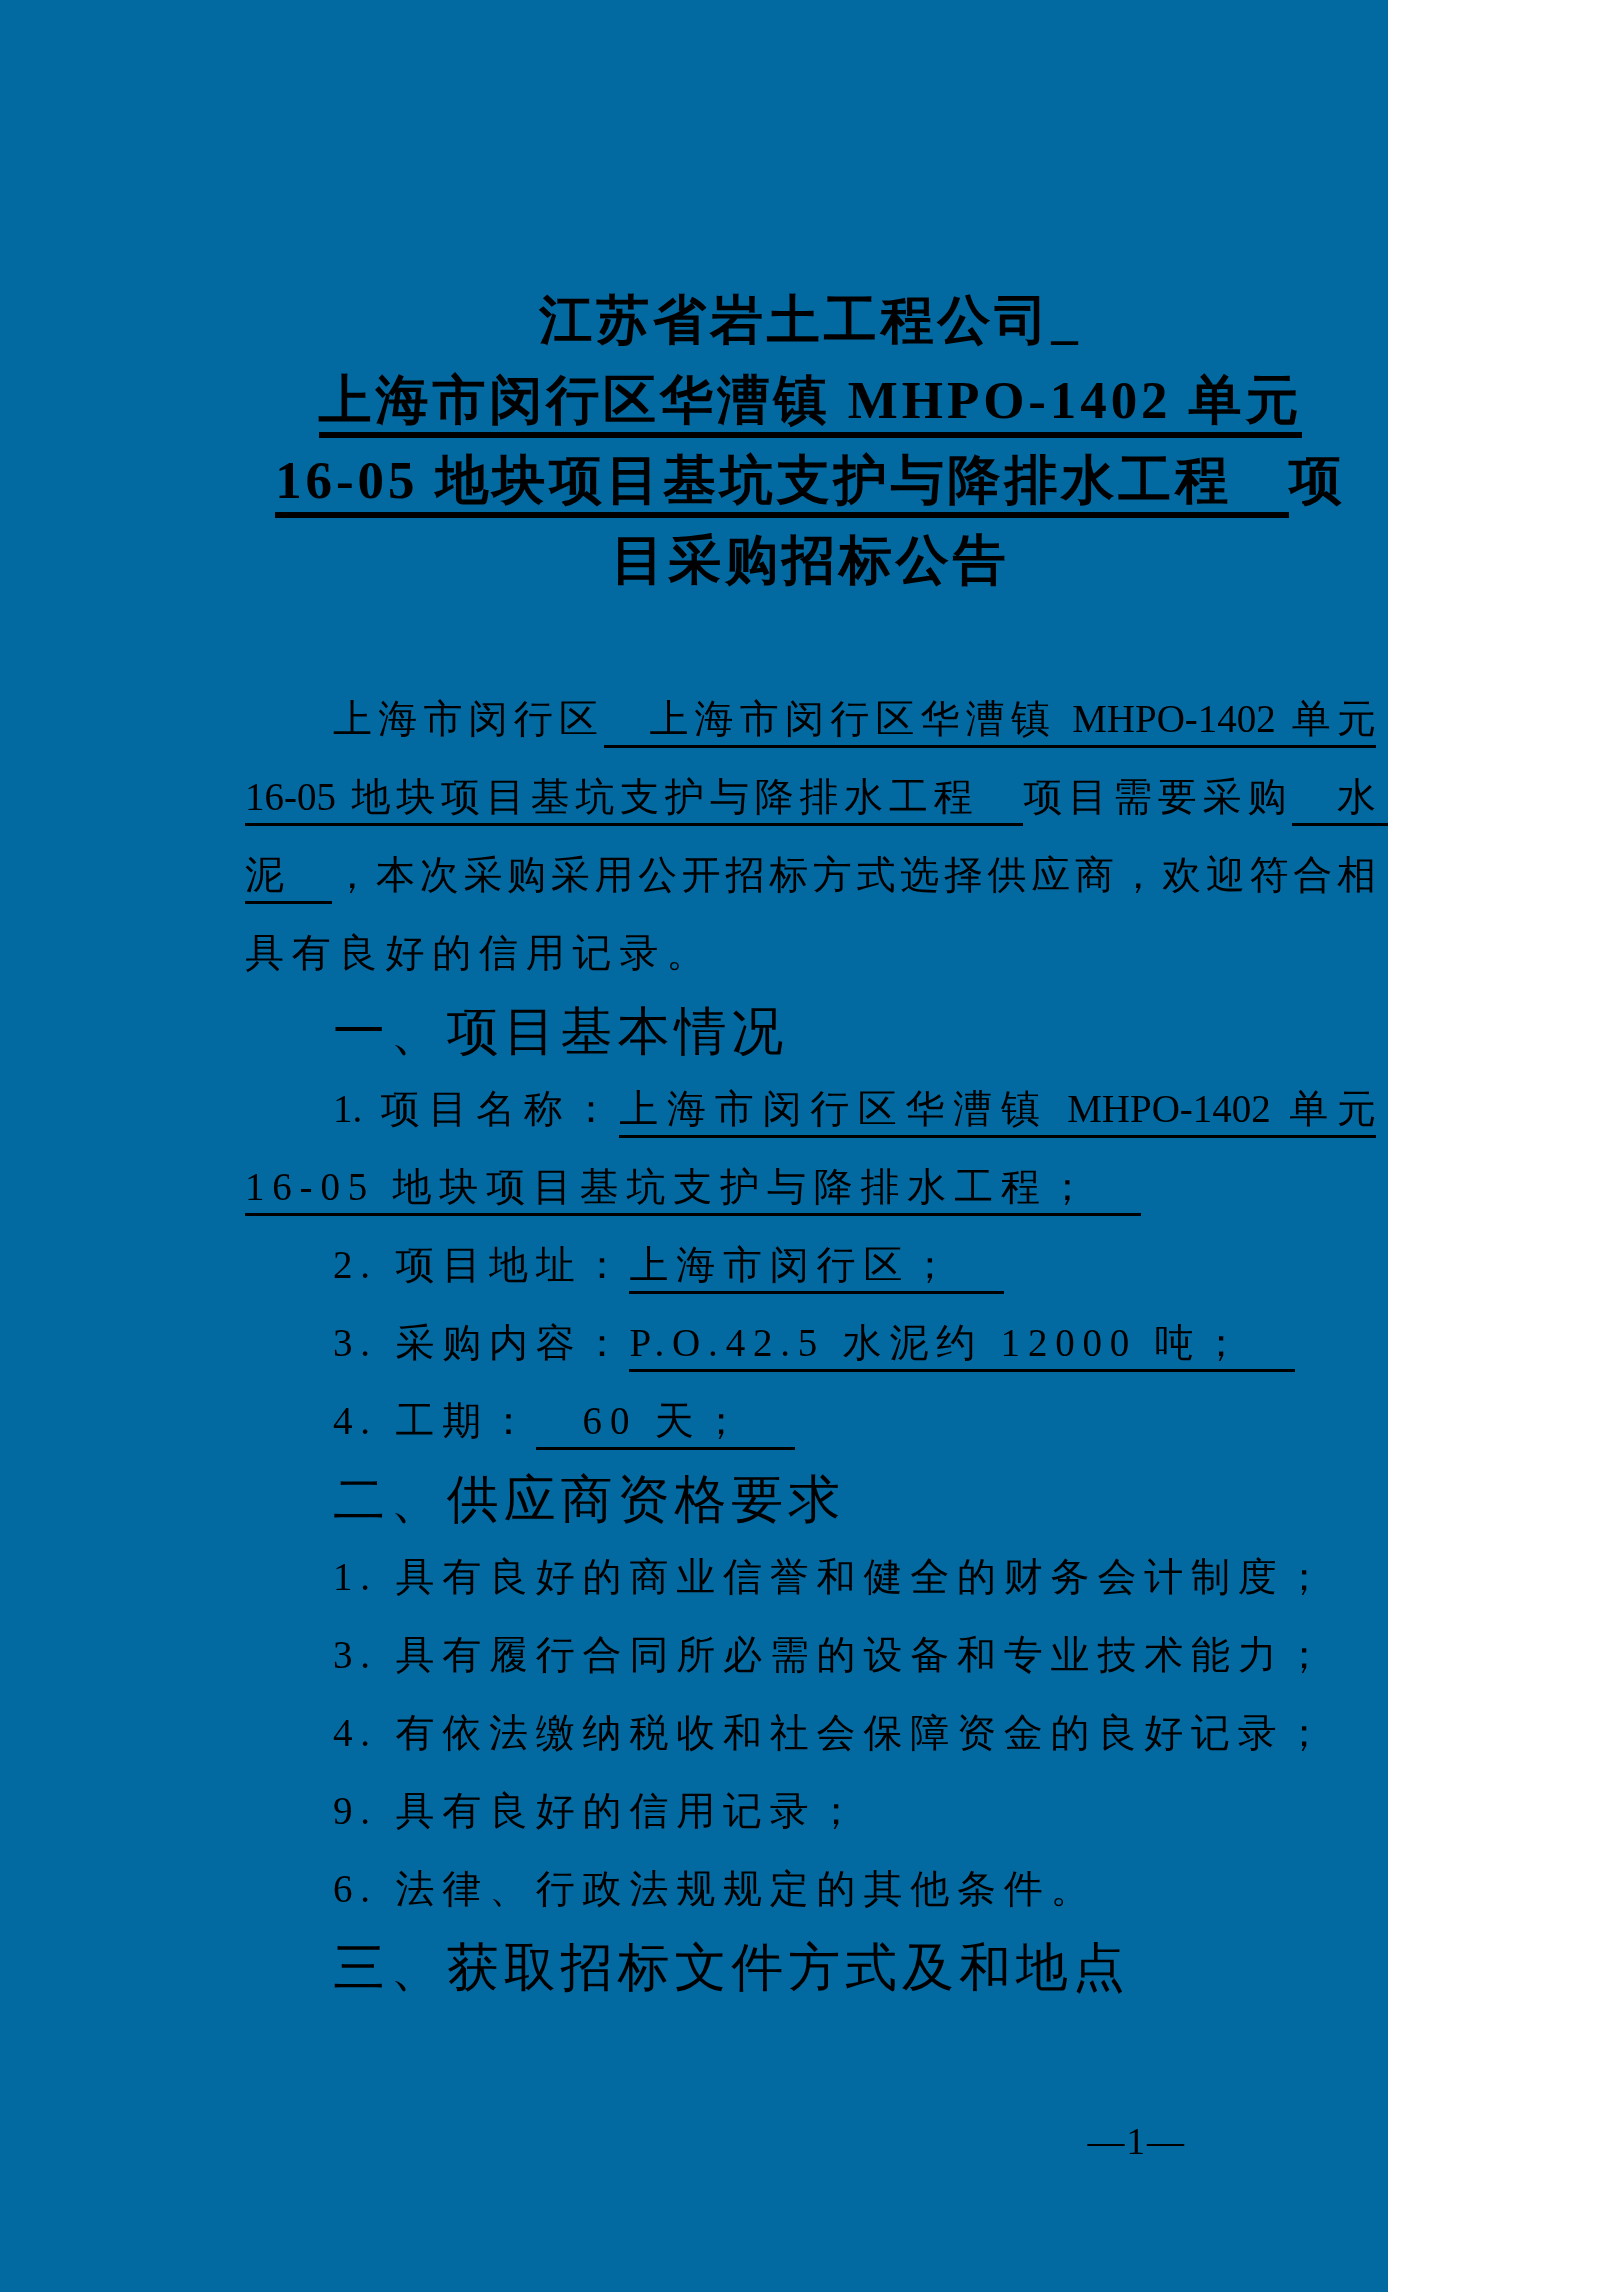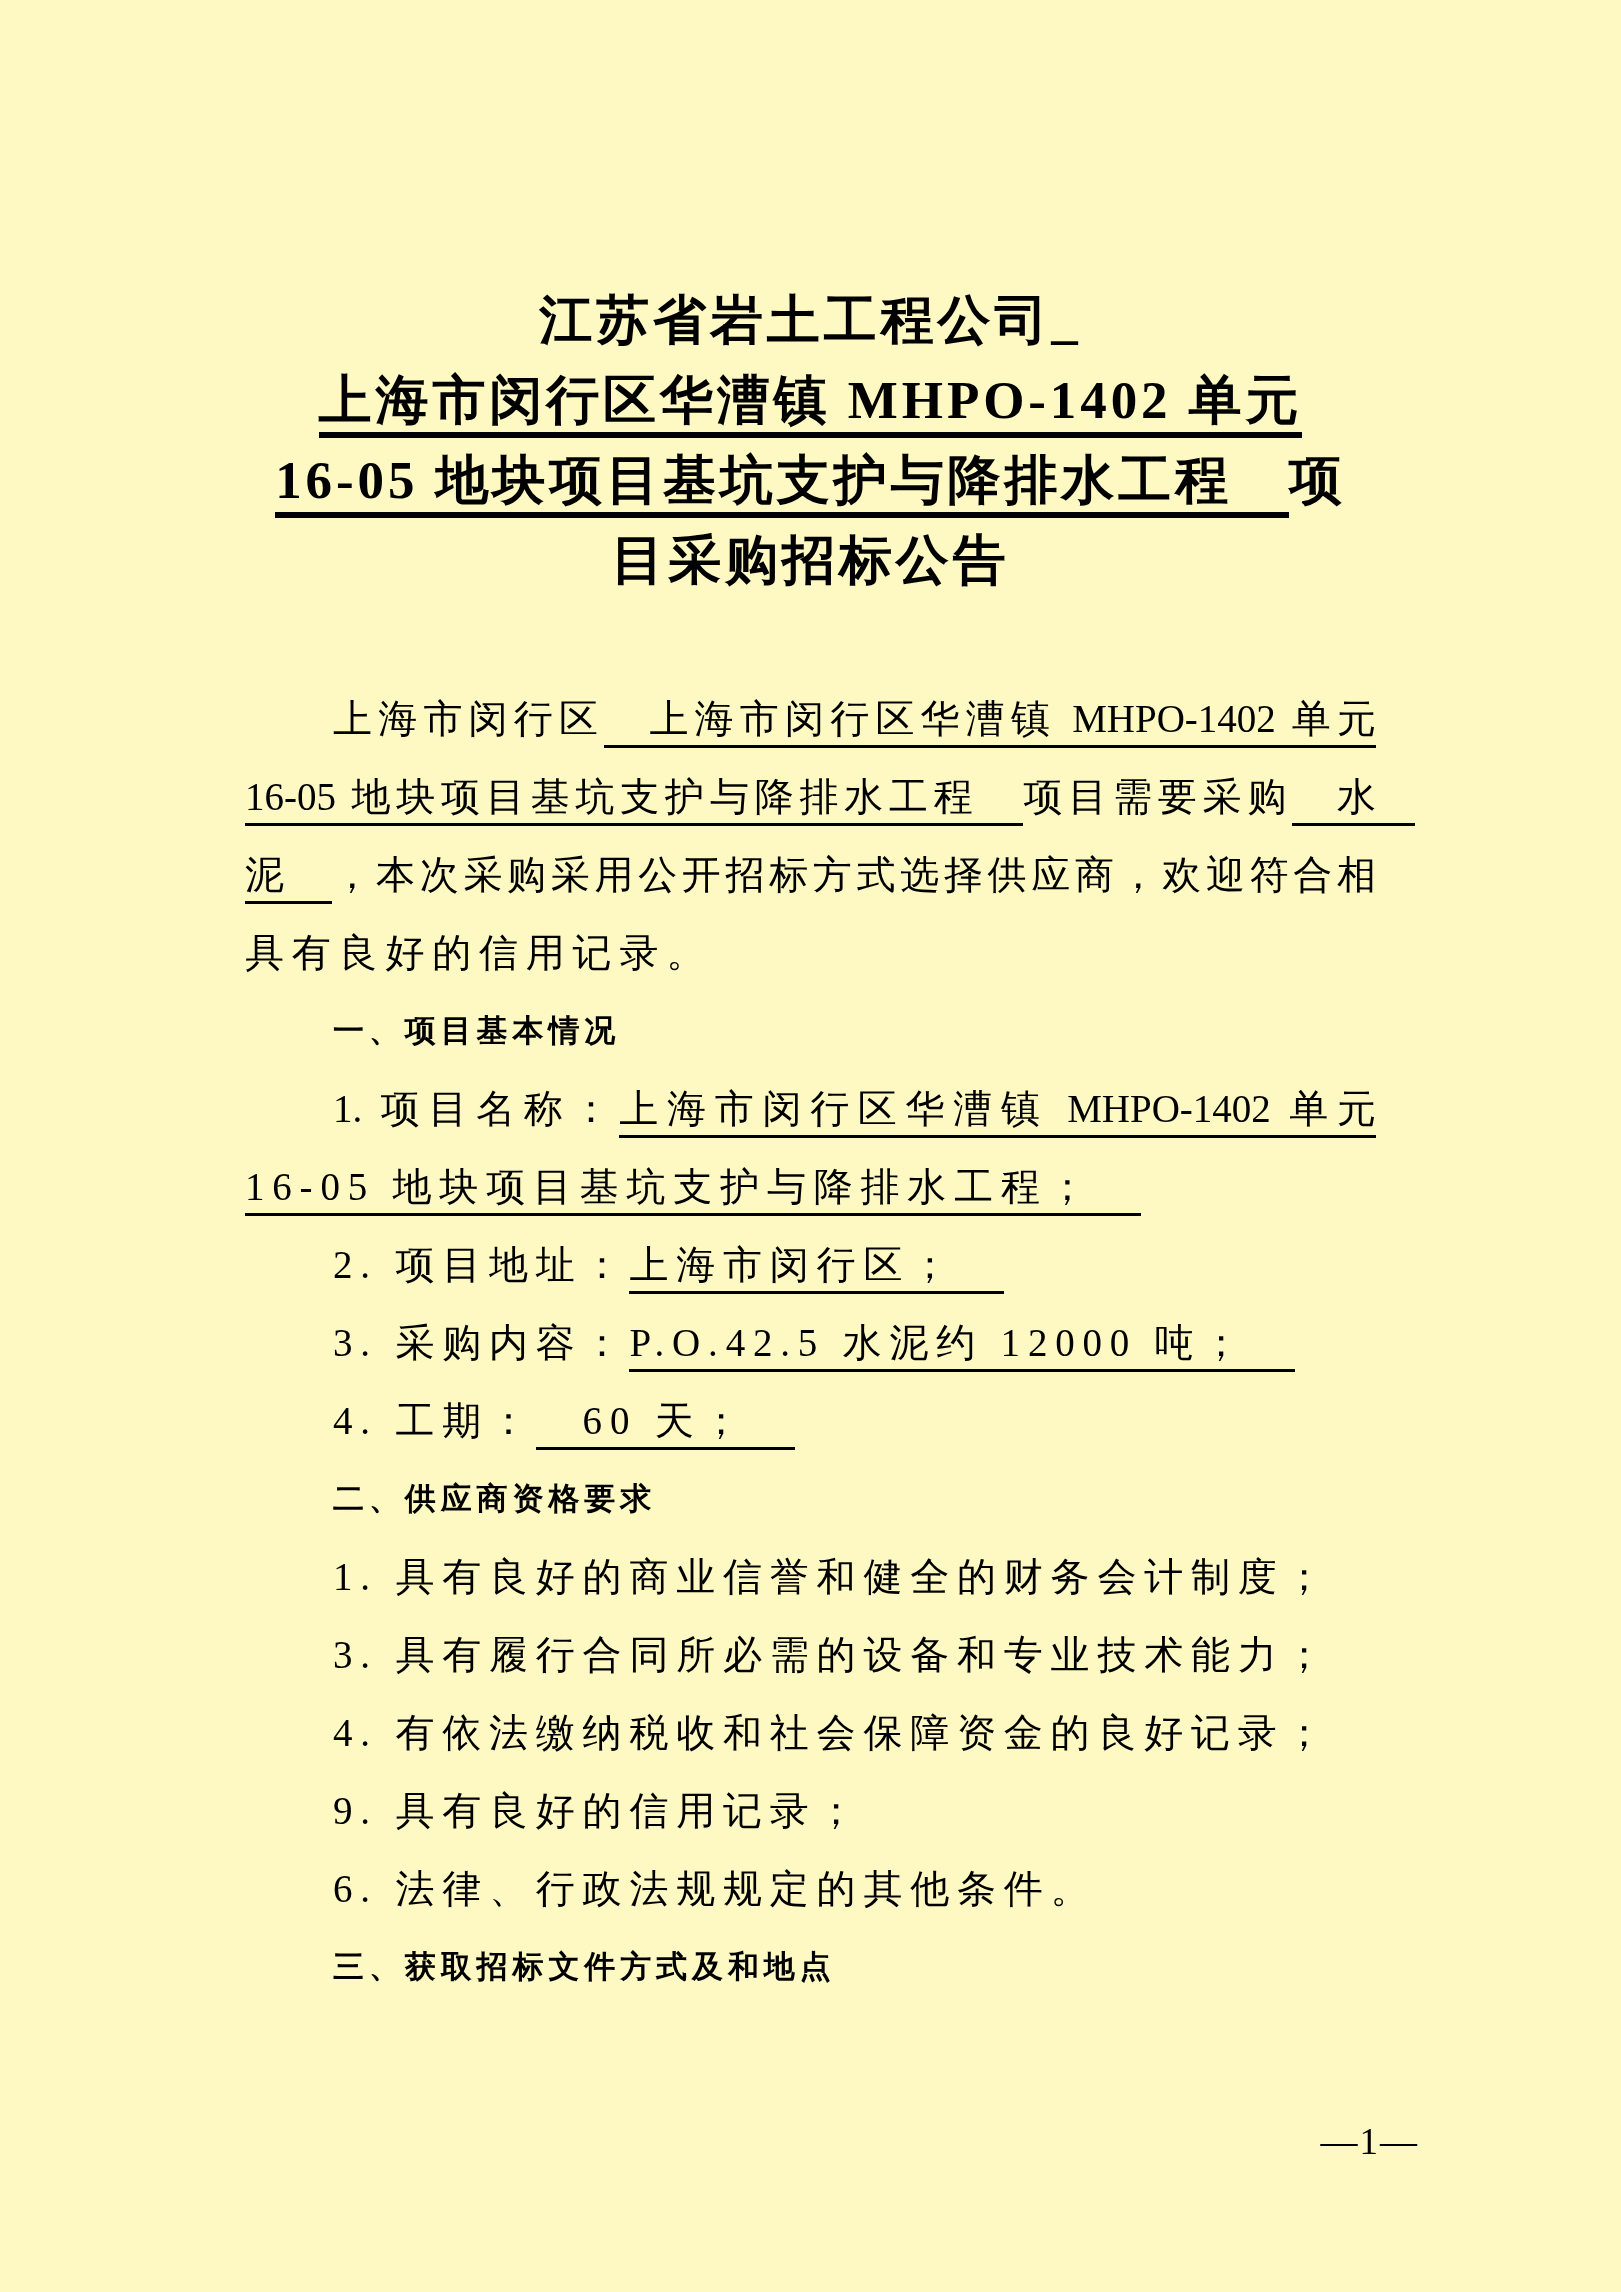--- a/index.html
+++ b/index.html
@@ -2,23 +2,23 @@
 <html><head>
 <meta charset="utf-8">
 <style>
   html, body {
     margin: 0;
     padding: 0;
     background: #ffffff;
   }
   .page {
     position: relative;
-    width: 1621px;
+    width: 1388px;
     height: 2293px;
-    background: #fef9c3;
+    background: #0369a1;
     color: #000000;
     overflow: hidden;
     font-family: "Liberation Serif", serif;
   }
   .content {
     position: absolute;
     left: 245px;
     top: 0;
     width: 1131px;
   }
@@ -53,22 +53,22 @@
   }
   .just {
     letter-spacing: 0;
     white-space: normal;
     text-align: justify;
     text-align-last: justify;
   }
   .ind { padding-left: 88px; }
   .heading {
     font-family: "Liberation Sans", sans-serif;
-    font-weight: bold;
-    font-size: 31px;
+    font-weight: normal;
+    font-size: 52px;
     letter-spacing: 4.9px;
   }
   .u {
     border-bottom: 3.9px solid #000000;
     padding-bottom: 4.9px;
   }
   
   .page-number {
     position: absolute;
     top: 2117px;

